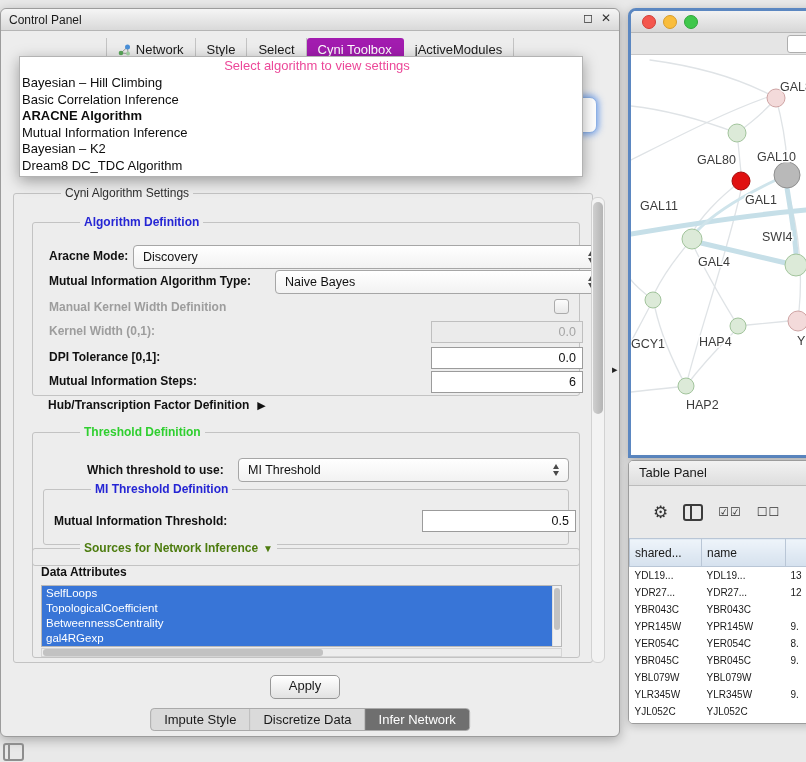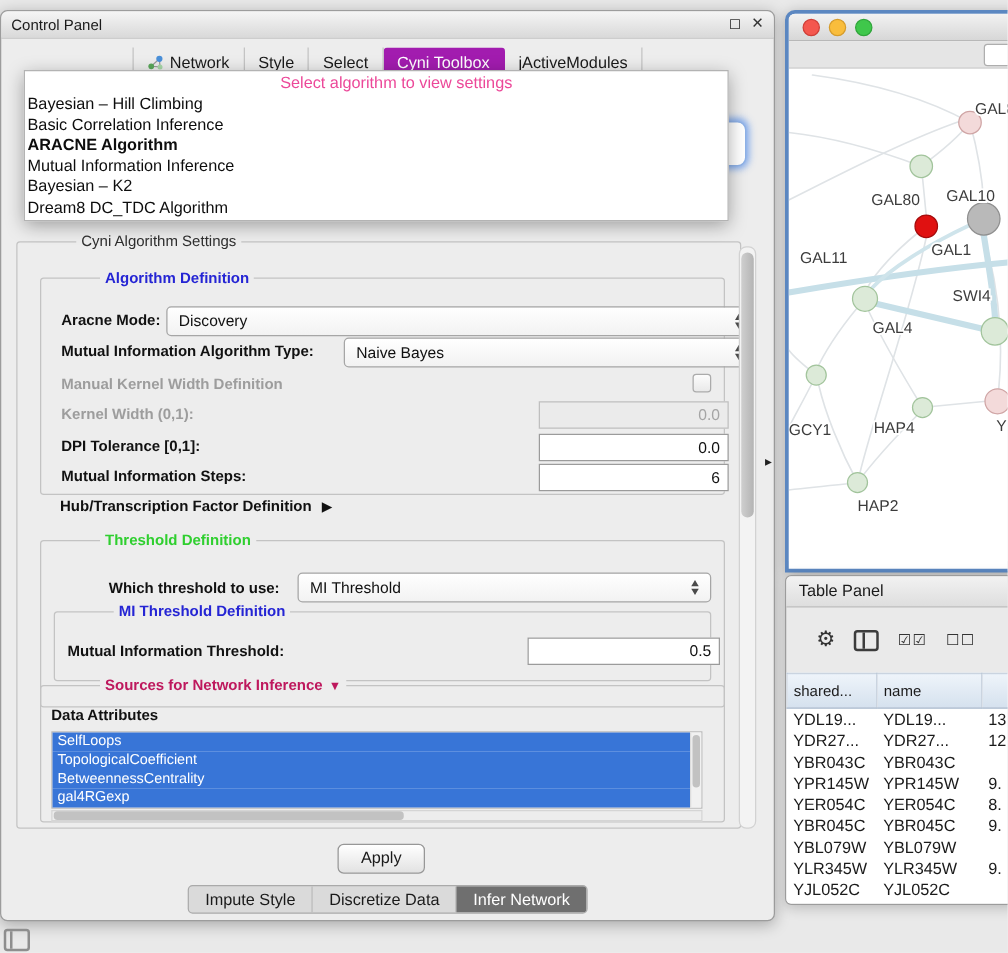--- a/index.html
+++ b/index.html
@@ -28,21 +28,21 @@
   .popup{position:absolute;left:18px;top:47px;width:562px;background:#fff;border:1px solid #b3b3b3;
          box-shadow:0 4px 14px rgba(0,0,0,.35);z-index:20;padding-bottom:2px;}
   .popup-placeholder{text-align:center;color:#ec4899;font-size:13px;line-height:18px;padding-left:32px;}
   .algo-opt{font-size:13px;line-height:16.5px;padding-left:2px;color:#0d0d0d;}
   .algo-opt.sel{font-weight:bold;}
 
   .groupbox{position:absolute;border:1px solid #c3c3c3;border-radius:3px;}
   .legend{position:absolute;top:-8px;left:6px;background:#ededed;padding:0 4px;font-size:12px;color:#2f2f2f;white-space:nowrap;margin-left:41px;}
   .legend.blue{color:#2525d4;font-weight:bold;}
   .legend.green{color:#2fcf2f;font-weight:bold;}
-  .legend.bold{font-weight:bold;color:#be185d;}
+  .legend.bold{font-weight:bold;color:#4d7c0f;}
 
   #settings-box{left:12px;top:184px;width:578px;height:468px;}
   #algo-box{left:18px;top:28px;width:546px;height:172px;}
   #threshold-box{left:18px;top:238px;width:546px;height:132px;}
   #mi-box{left:10px;top:56px;width:524px;height:54px;}
   #sources-box{left:18px;top:354px;width:546px;height:108px;}
 
   .flabel{position:absolute;font-size:12px;font-weight:bold;color:#111;white-space:nowrap;}
   .flabel.disabled{color:#9d9d9d;}
 
@@ -108,21 +108,21 @@
              background:linear-gradient(#f2f2f2,#dedede);border-bottom:1px solid #bcbcbc;}
   .tp-toolbar{height:52px;display:flex;align-items:center;gap:15px;padding-left:24px;}
   .gear{font-size:17px;color:#333;}
   .cols-icon{width:16px;height:13px;border:2px solid #3c3c3c;border-radius:3px;position:relative;}
   .cols-icon::after{content:"";position:absolute;left:5px;top:0;bottom:0;width:2px;background:#3c3c3c;}
   .cb-pair{font-size:12px;color:#333;letter-spacing:1px;}
   .tp-table-wrap{background:#fff;height:calc(100% - 77px);overflow:hidden;}
   table{border-collapse:collapse;width:100%;}
   th{font-size:12px;font-weight:normal;text-align:left;padding:3px 5px;height:21px;white-space:nowrap;overflow:hidden;
      background:linear-gradient(#eef4fa,#d5e1ee);border:1px solid #b9c6d6;}
-  td{font-size:13px;padding:1px 5px;height:15px;white-space:nowrap;overflow:hidden;margin-left:44px;}
+  td{font-size:10px;padding:1px 5px;height:15px;white-space:nowrap;overflow:hidden;margin-left:44px;}
 
   #splitter-arrow{position:absolute;left:612px;top:363px;font-size:11px;color:#222;}
   #corner-icon{position:absolute;left:3px;top:743px;width:17px;height:14px;border:2px solid #8e8e8e;border-radius:3px;}
   #corner-icon::after{content:"";position:absolute;left:3px;top:0;bottom:0;width:2px;background:#8e8e8e;}
 </style>
 </head>
 <body>
 
 <div class="window" id="control-panel">
   <div class="cp-titlebar">

